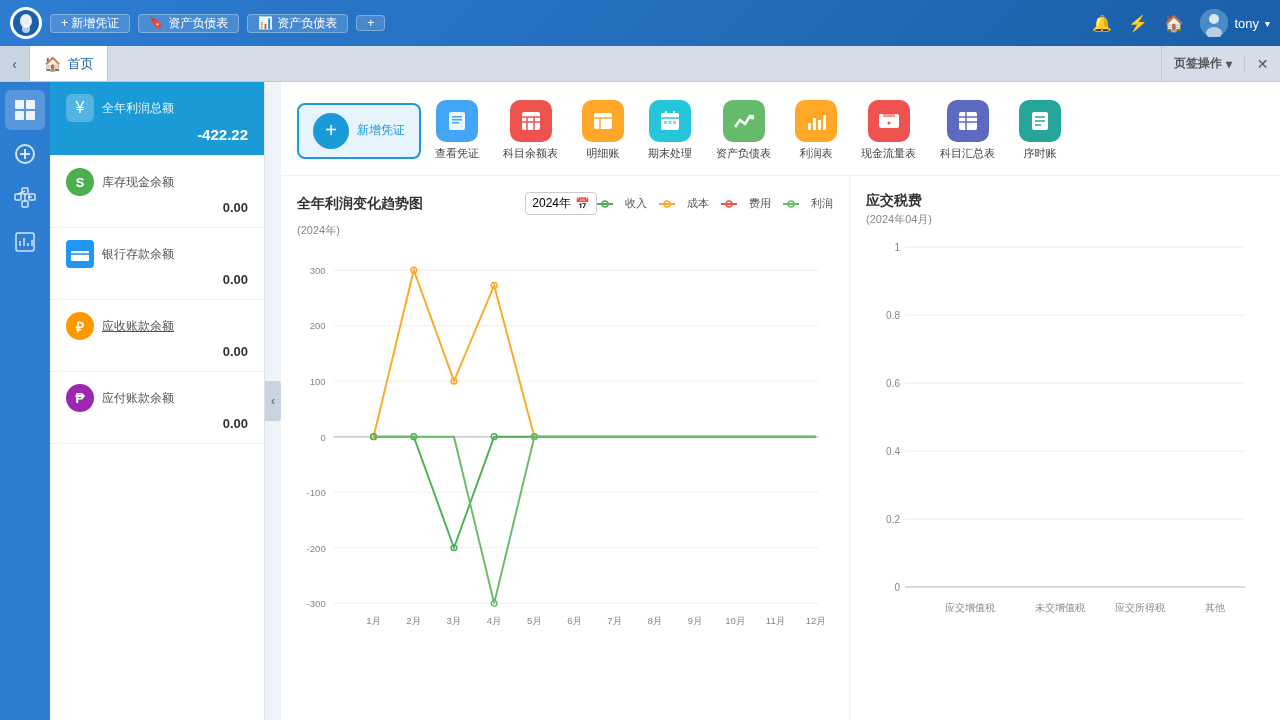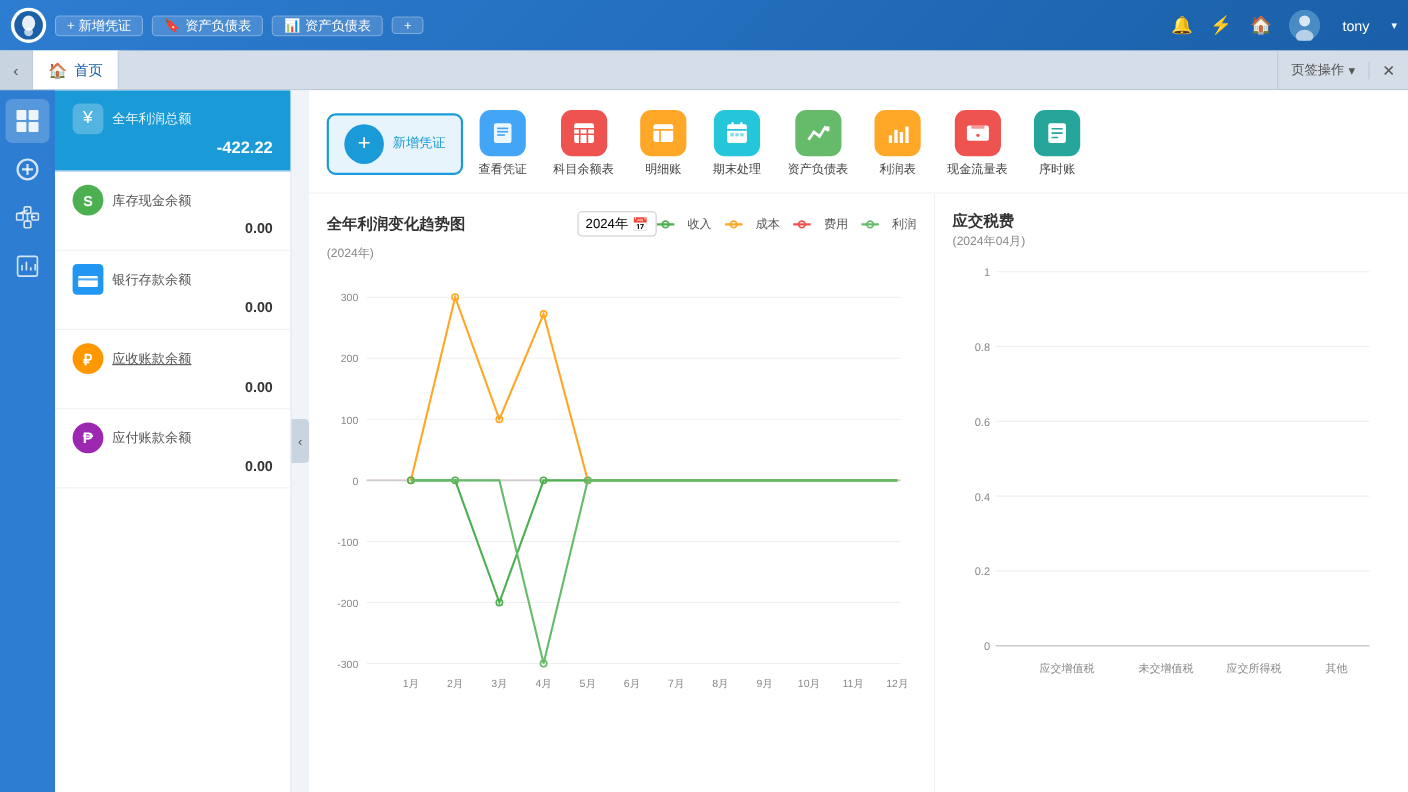--- a/index.html
+++ b/index.html
@@ -36,21 +36,21 @@
     }
     .topbar-spacer { flex: 1; }
     .topbar-icons { display: flex; align-items: center; gap: 16px; }
     .topbar-icon-btn {
       color: white;
       cursor: pointer;
       font-size: 16px;
       display: flex; align-items: center;
     }
     .topbar-user {
-      display: flex; align-items: center; gap: 20px;
+      display: flex; align-items: center; gap: 6px;
       color: white;
       cursor: pointer;
     }
     .topbar-avatar {
       width: 28px; height: 28px;
       background: #4a9de0;
       border-radius: 50%;
       display: flex; align-items: center; justify-content: center;
       font-size: 12px;
       color: white;
@@ -90,20 +90,21 @@
     .tabbar-tab .tab-icon { font-size: 14px; }
     .tabbar-right { margin-left: auto; display: flex; align-items: center; }
     .tabbar-ops-btn {
       padding: 0 12px;
       height: 100%;
       display: flex; align-items: center; gap: 4px;
       cursor: pointer;
       font-size: 12px;
       color: #555;
       border-left: 1px solid #bcc8d4;
+      font-weight: bold;
     }
     .tabbar-close {
       width: 36px;
       display: flex; align-items: center; justify-content: center;
       cursor: pointer;
       border-left: 1px solid #bcc8d4;
       font-size: 14px;
       color: #555;
     }
 
@@ -513,20 +514,31 @@
             <svg width="24" height="24" viewBox="0 0 24 24" fill="white">
                 <rect x="2" y="5" width="20" height="14" rx="2"></rect>
                 <rect x="6" y="5" width="12" height="3" fill="#ef5350" opacity="0.6"></rect>
                 <circle cx="12" cy="14" r="3" fill="white"></circle>
                 <circle cx="12" cy="14" r="1.5" fill="#ef5350"></circle>
               </svg>
           </div>
           <span class="icon-label">现金流量表</span>
         </div>
 
+        <div class="icon-btn">
+          <div class="icon-circle" style="background:#5c6bc0;">
+            <svg width="24" height="24" viewBox="0 0 24 24" fill="white">
+                <rect x="3" y="3" width="18" height="18" rx="2"></rect>
+                <line x1="3" y1="8" x2="21" y2="8" stroke="#5c6bc0" stroke-width="1.5"></line>
+                <line x1="3" y1="13" x2="21" y2="13" stroke="#5c6bc0" stroke-width="1.5"></line>
+                <line x1="10" y1="3" x2="10" y2="21" stroke="#5c6bc0" stroke-width="1.5"></line>
+              </svg>
+          </div>
+          <span class="icon-label">科目汇总表</span>
+        </div>
 
         <div class="icon-btn">
           <div class="icon-circle" style="background:#26a69a;">
             <svg width="24" height="24" viewBox="0 0 24 24" fill="white">
                 <rect x="4" y="3" width="16" height="18" rx="2"></rect>
                 <line x1="7" y1="8" x2="17" y2="8" stroke="#26a69a" stroke-width="1.5"></line>
                 <line x1="7" y1="12" x2="17" y2="12" stroke="#26a69a" stroke-width="1.5"></line>
                 <line x1="7" y1="16" x2="13" y2="16" stroke="#26a69a" stroke-width="1.5"></line>
               </svg>
           </div>

